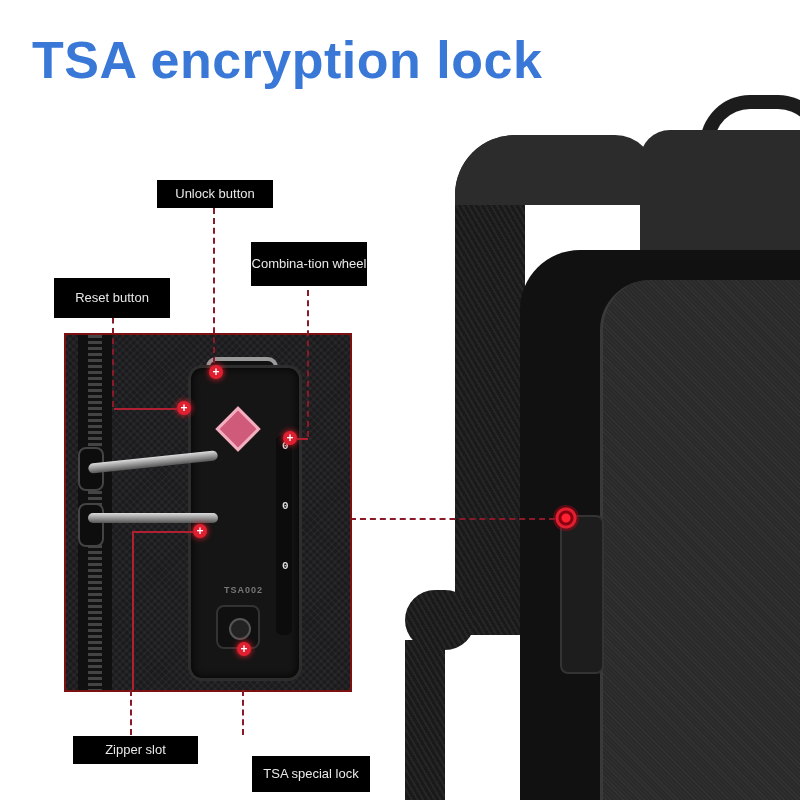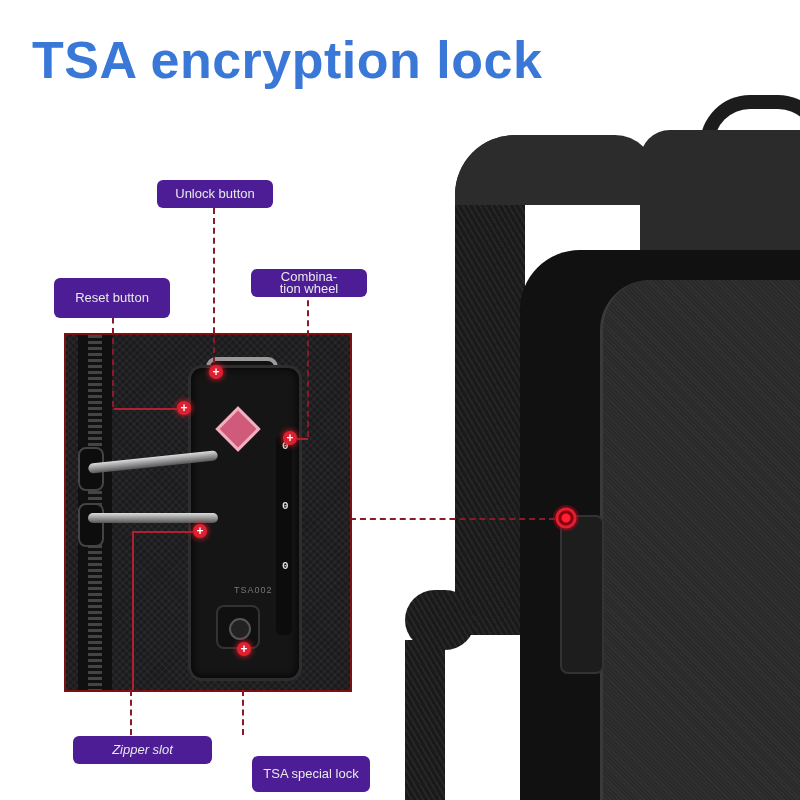--- a/index.html
+++ b/index.html
@@ -1,18 +1,18 @@
 <!DOCTYPE html>
 <html><head>
 <meta charset="utf-8">
 <style>
   html,body{margin:0;padding:0;background:#fff;}
   body{width:800px;height:800px;position:relative;overflow:hidden;font-family:"Liberation Sans",sans-serif;}
   .title{position:absolute;left:32px;top:30px;font-size:52px;color:#3a78d8;letter-spacing:0.5px;font-weight:700;}
-  .label{position:absolute;background:#4c1d95;color:#e8e8e8;border-radius:6px;font-size:13px;display:flex;align-items:center;justify-content:center;text-align:center;line-height:12px;}
+  .label{position:absolute;background:#000000;color:#e8e8e8;border-radius:0;font-size:13px;display:flex;align-items:center;justify-content:center;text-align:center;line-height:12px;}
   .dash-v{position:absolute;width:0;border-left:2px dashed #8a1a2a;}
   .dash-h{position:absolute;height:0;border-top:2px dashed #8a1a2a;}
   .solid-v{position:absolute;width:2px;background:#b02030;}
   .solid-h{position:absolute;height:2px;background:#b02030;}
   .detail{position:absolute;left:64px;top:333px;width:284px;height:355px;border:2px solid #7a1010;
     background:
       repeating-linear-gradient(45deg,rgba(255,255,255,0.03) 0 2px,transparent 2px 5px),
       repeating-linear-gradient(-45deg,rgba(255,255,255,0.03) 0 2px,transparent 2px 5px),
       #1b1b1d;overflow:hidden;}
   .zipper{position:absolute;left:22px;top:0;width:14px;height:100%;
@@ -20,21 +20,21 @@
   .zipper-tape{position:absolute;left:12px;top:0;width:34px;height:100%;background:#101010;}
   .lock-body{position:absolute;left:122px;top:30px;width:108px;height:310px;background:#151515;border:3px solid #2d2d2d;border-radius:14px;box-shadow:inset 0 0 8px #000;}
   .lock-top{position:absolute;left:140px;top:22px;width:64px;height:26px;border:4px solid #9a9a9a;border-bottom:none;border-radius:10px 10px 0 0;background:#111;}
   .wheel-strip{position:absolute;left:210px;top:100px;width:16px;height:200px;background:#0c0c0c;border-radius:6px;}
   .wheel-digit{position:absolute;color:#ddd;font-size:11px;font-family:"Liberation Mono",monospace;font-weight:bold;}
   .diamond{position:absolute;left:156px;top:78px;width:26px;height:26px;transform:rotate(45deg);background:#d05a7a;border:3px solid #f0b0c0;}
   .puller{position:absolute;height:10px;background:linear-gradient(#ddd,#555);border-radius:5px;}
   .puller-head{position:absolute;width:22px;height:40px;background:#0d0d0d;border:2px solid #444;border-radius:8px;}
   .keyhole{position:absolute;left:150px;top:270px;width:40px;height:40px;border:2px solid #333;border-radius:8px;background:#101010;}
   .keyhole-inner{position:absolute;left:11px;top:11px;width:18px;height:18px;border-radius:50%;background:#222;border:2px solid #555;}
-  .tsa-text{position:absolute;left:168px;top:250px;font-size:9px;color:#777;font-weight:normal;letter-spacing:1px;}
+  .tsa-text{position:absolute;left:158px;top:250px;font-size:9px;color:#777;font-weight:bold;letter-spacing:1px;}
   .marker{position:absolute;width:14px;height:14px;border-radius:50%;background:#e02030;box-shadow:0 0 6px #ff2030;color:#fff;font-size:12px;line-height:14px;text-align:center;font-weight:bold;}
   .bp-strap{position:absolute;background:
       repeating-linear-gradient(60deg,rgba(255,255,255,0.05) 0 2px,transparent 2px 5px),#1a1a1a;}
   .bp-body{position:absolute;left:520px;top:250px;width:290px;height:560px;background:#111;border-radius:60px 0 0 0;}
   .bp-panel{position:absolute;left:600px;top:280px;width:210px;height:530px;border-radius:50px 0 0 0;
     background:repeating-linear-gradient(45deg,rgba(255,255,255,0.04) 0 1px,transparent 1px 3px),#2a2a2a;border-left:3px solid #3a3a3a;}
   .bp-top{position:absolute;left:640px;top:130px;width:170px;height:140px;background:#2b2b2b;border-radius:30px 0 0 0;}
   .small-lock{position:absolute;left:560px;top:515px;width:40px;height:155px;background:#1d1d1d;border:2px solid #333;border-radius:8px;}
   .target{position:absolute;left:553px;top:505px;width:26px;height:26px;border-radius:50%;
     background:radial-gradient(circle,#ff2030 0 4px,#8a0010 5px 7px,#e02030 8px 10px,rgba(200,0,20,0.4) 11px);}
@@ -92,25 +92,25 @@
 
 <div class="dash-v" style="left:213px;top:208px;height:155px;"></div>
 <div class="dash-v" style="left:307px;top:280px;height:157px;"></div>
 <div class="dash-v" style="left:112px;top:307px;height:100px;"></div>
 <div class="dash-v" style="left:130px;top:690px;height:45px;"></div>
 <div class="dash-v" style="left:242px;top:690px;height:45px;"></div>
 
 <div class="label" style="left:157px;top:180px;width:116px;height:28px;">
   <span>Unlock button</span>
 </div>
-<div class="label" style="left:251px;top:269px;width:116px;height:28px;flex-direction:column;">
+<div class="label" style="left:251px;top:242px;width:116px;height:44px;">
   <span>Combina-</span>
   <span>tion wheel</span>
 </div>
 <div class="label" style="left:54px;top:278px;width:116px;height:40px;">
   <span>Reset button</span>
 </div>
-<div class="label" style="left:73px;top:736px;width:139px;height:28px;font-style:italic;">
+<div class="label" style="left:73px;top:736px;width:125px;height:28px;">
   <span>Zipper slot</span>
 </div>
 <div class="label" style="left:208px;top:756px;width:118px;height:36px;margin-left:44px;">
   <span>TSA special lock</span>
 </div>
 
 </body></html>

